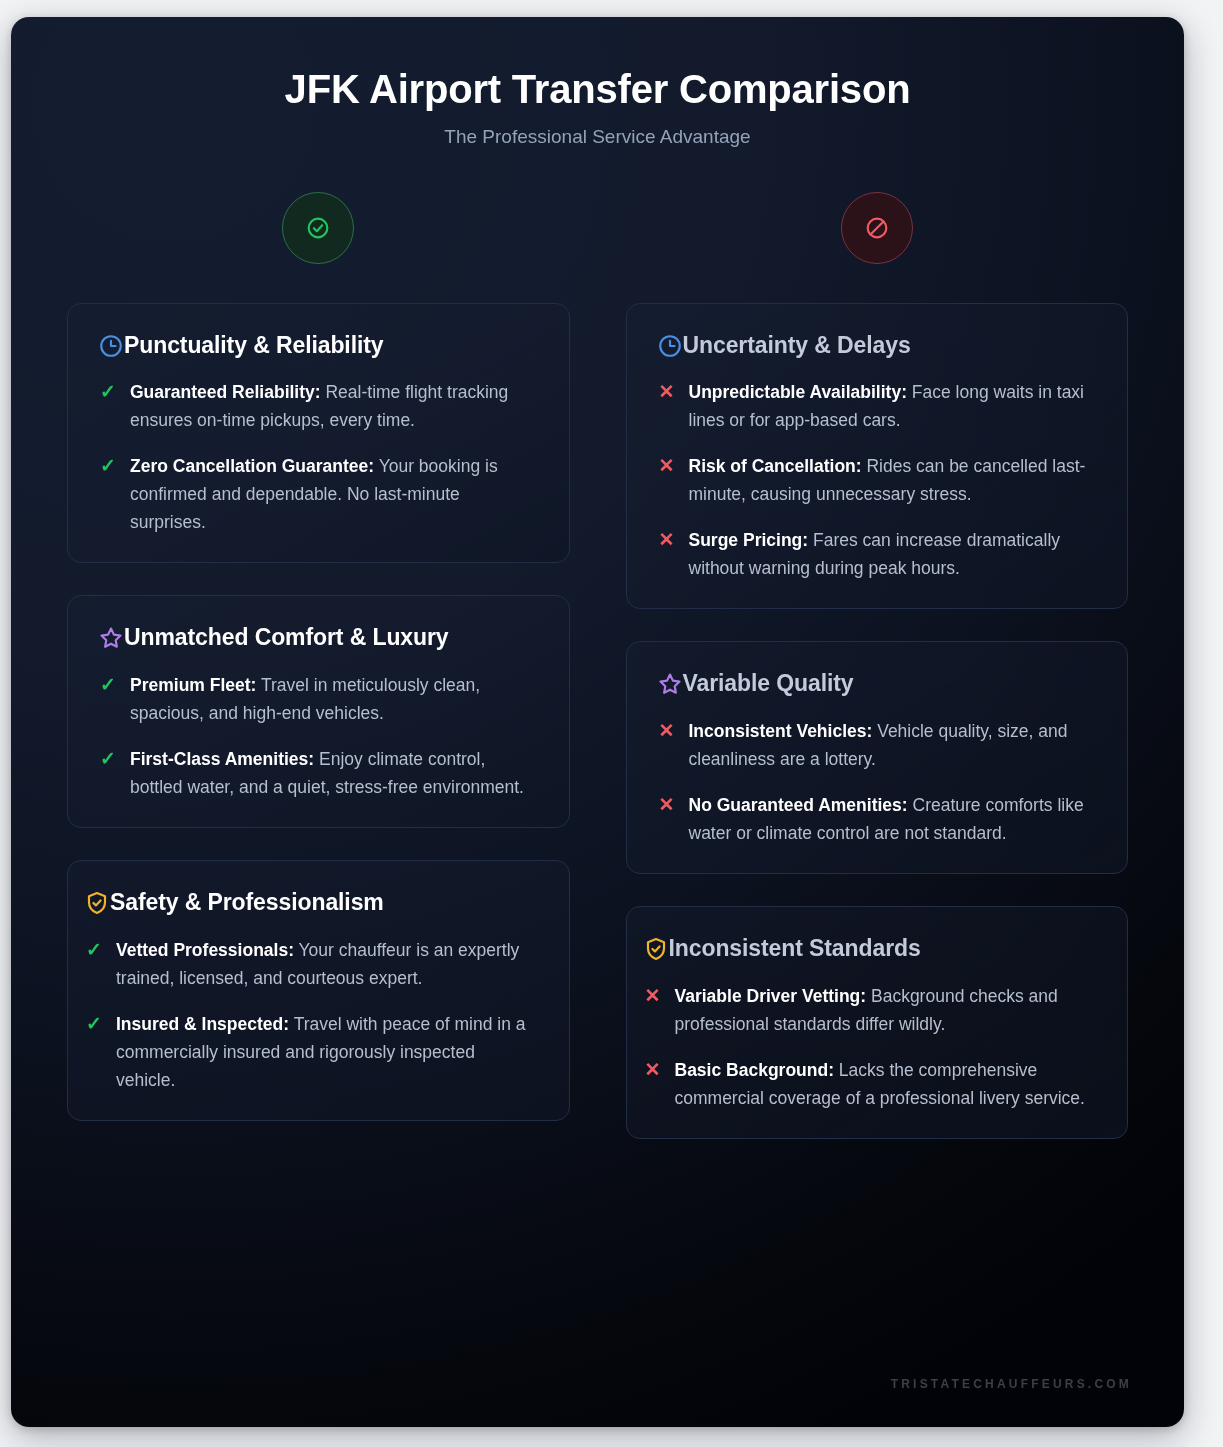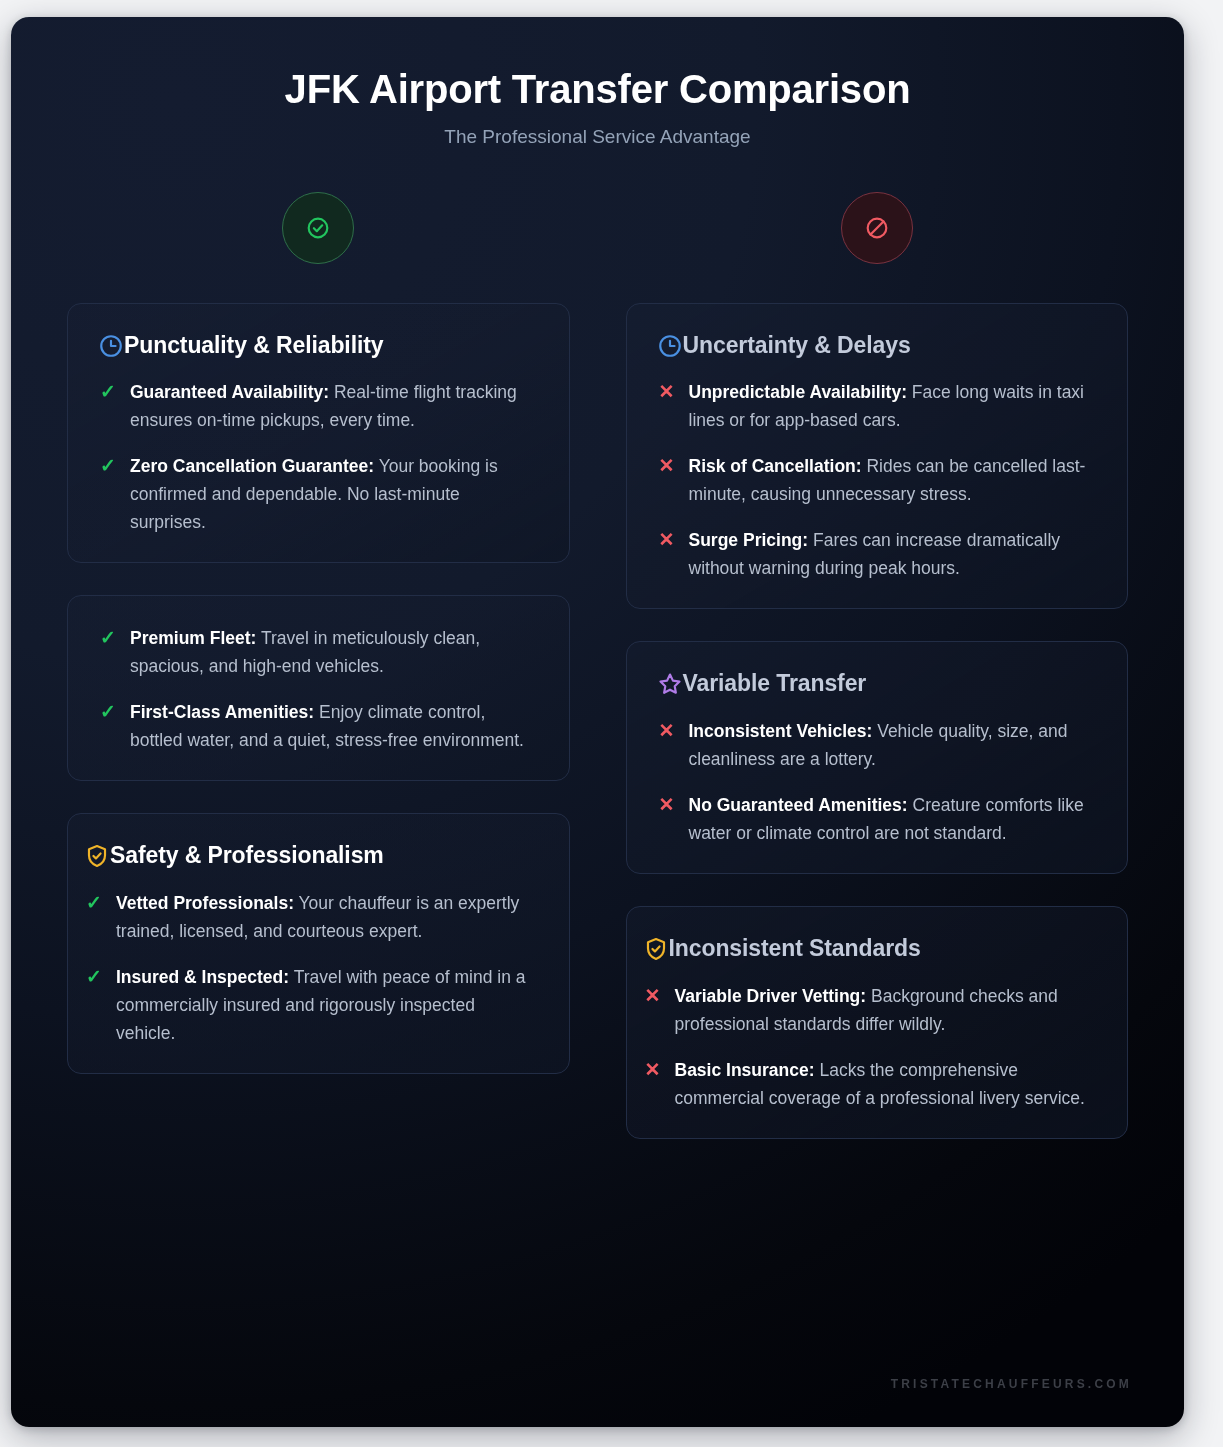--- a/index.html
+++ b/index.html
@@ -194,29 +194,35 @@
               <div class="card-head">
                 <svg class="card-icon" viewBox="0 0 24 24" width="26" height="26">
                   <circle cx="12" cy="12" r="9" fill="none" stroke="#4a90e2" stroke-width="2" stroke-linecap="round" stroke-linejoin="round"></circle>
                   <path d="M12 7.2V12h4.2" fill="none" stroke="#4a90e2" stroke-width="2" stroke-linecap="round" stroke-linejoin="round"></path>
                 </svg>
                 <div class="card-title pro">Punctuality &amp; Reliability</div>
               </div>
               <div class="items">
                 <div class="item">
                   <span class="bullet check">✓</span>
-                  <div class="item-text"><span class="lead">Guaranteed Availability:</span><span> Real-time flight tracking ensures on-time pickups, every time.</span></div>
+                  <div class="item-text"><span class="lead">Guaranteed Reliability:</span><span> Real-time flight tracking ensures on-time pickups, every time.</span></div>
                 </div>
                 <div class="item">
                   <span class="bullet check">✓</span>
                   <div class="item-text"><span class="lead">Zero Cancellation Guarantee:</span><span> Your booking is confirmed and dependable. No last-minute surprises.</span></div>
                 </div>
               </div>
             </div>
             <div class="card">
+              <div class="card-head">
+                <svg class="card-icon" viewBox="0 0 24 24" width="26" height="26">
+                  <path d="M12 3.3l2.7 5.6 6.1.85-4.45 4.3 1.06 6.05L12 17.25 6.59 20.1l1.06-6.05L3.2 9.75l6.1-.85z" fill="none" stroke="#b07ce8" stroke-width="2" stroke-linecap="round" stroke-linejoin="round"></path>
+                </svg>
+                <div class="card-title pro">Unmatched Comfort &amp; Luxury</div>
+              </div>
               <div class="items">
                 <div class="item">
                   <span class="bullet check">✓</span>
                   <div class="item-text"><span class="lead">Premium Fleet:</span><span> Travel in meticulously clean, spacious, and high-end vehicles.</span></div>
                 </div>
                 <div class="item">
                   <span class="bullet check">✓</span>
                   <div class="item-text"><span class="lead">First-Class Amenities:</span><span> Enjoy climate control, bottled water, and a quiet, stress-free environment.</span></div>
                 </div>
               </div>
@@ -273,21 +279,21 @@
                   <span class="bullet cross">✕</span>
                   <div class="item-text"><span class="lead">Surge Pricing:</span><span> Fares can increase dramatically without warning during peak hours.</span></div>
                 </div>
               </div>
             </div>
             <div class="card">
               <div class="card-head">
                 <svg class="card-icon" viewBox="0 0 24 24" width="26" height="26">
                   <path d="M12 3.3l2.7 5.6 6.1.85-4.45 4.3 1.06 6.05L12 17.25 6.59 20.1l1.06-6.05L3.2 9.75l6.1-.85z" fill="none" stroke="#b07ce8" stroke-width="2" stroke-linecap="round" stroke-linejoin="round"></path>
                 </svg>
-                <div class="card-title taxi">Variable Transfer</div>
+                <div class="card-title taxi">Variable Quality</div>
               </div>
               <div class="items">
                 <div class="item">
                   <span class="bullet cross">✕</span>
                   <div class="item-text"><span class="lead">Inconsistent Vehicles:</span><span> Vehicle quality, size, and cleanliness are a lottery.</span></div>
                 </div>
                 <div class="item">
                   <span class="bullet cross">✕</span>
                   <div class="item-text"><span class="lead">No Guaranteed Amenities:</span><span> Creature comforts like water or climate control are not standard.</span></div>
                 </div>
@@ -301,21 +307,21 @@
                 </svg>
                 <div class="card-title taxi">Inconsistent Standards</div>
               </div>
               <div class="items">
                 <div class="item">
                   <span class="bullet cross">✕</span>
                   <div class="item-text"><span class="lead">Variable Driver Vetting:</span><span> Background checks and professional standards differ wildly.</span></div>
                 </div>
                 <div class="item">
                   <span class="bullet cross">✕</span>
-                  <div class="item-text"><span class="lead">Basic Insurance:</span><span> Lacks the comprehensive commercial coverage of a professional livery service.</span></div>
+                  <div class="item-text"><span class="lead">Basic Background:</span><span> Lacks the comprehensive commercial coverage of a professional livery service.</span></div>
                 </div>
               </div>
             </div>
           </div>
         </div>
       </div>
 
     <div class="footer">TRISTATECHAUFFEURS.COM</div>
   </div>
 </div>

